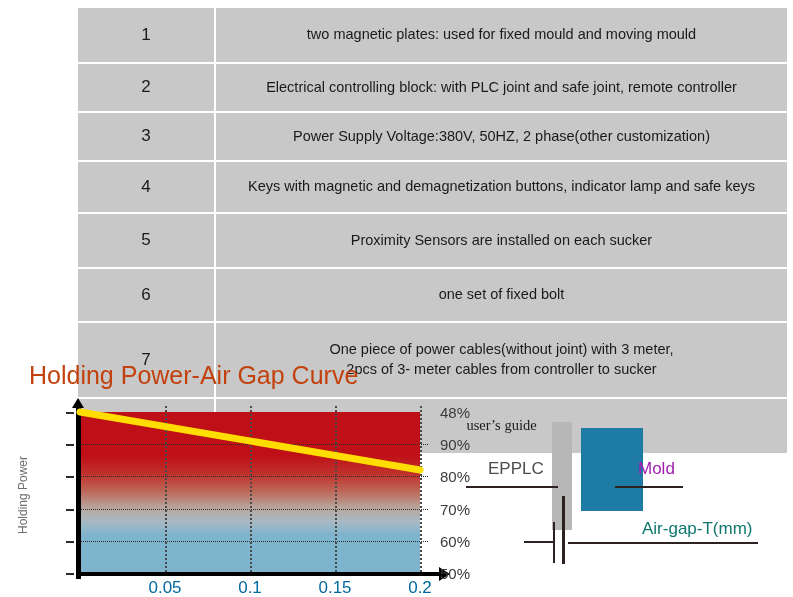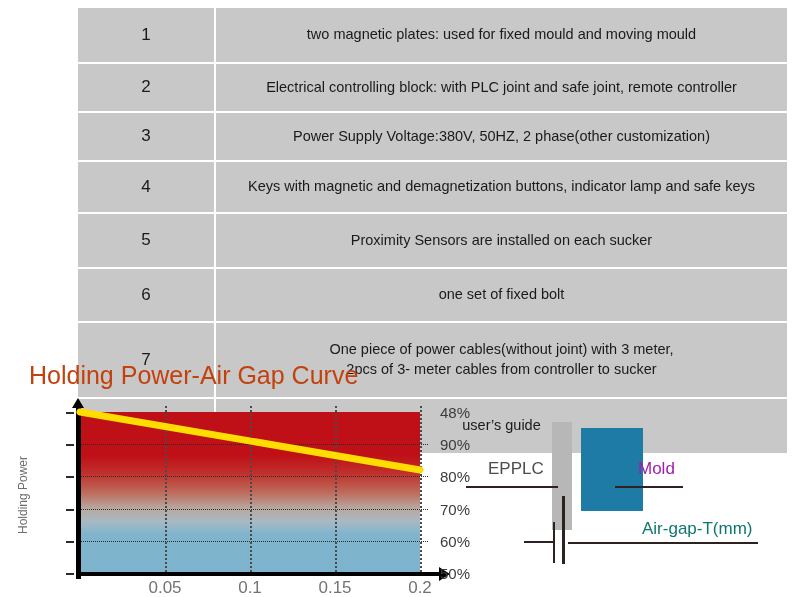--- a/index.html
+++ b/index.html
@@ -46,21 +46,21 @@
   #spec-table td.desc-cell {
     padding: 6px 19px;
   }
   #spec-table tr.r1 td { height: 42px; }
   #spec-table tr.r2 td { height: 35px; }
   #spec-table tr.r3 td { height: 35px; }
   #spec-table tr.r4 td { height: 38px; }
   #spec-table tr.r5 td { height: 41px; }
   #spec-table tr.r6 td { height: 40px; }
   #spec-table tr.r7 td { height: 62px; }
-  #spec-table tr.r8 td { height: 42px; }
+  #spec-table tr.r8 td { height: 42px; font-family: Liberation Serif, serif; }
 
   
   #chart-title {
     position: absolute;
     left: 29px;
     top: 361px;
     font-size: 25px;
     color: #c2410c;
     font-family: "Liberation Sans", sans-serif;
     letter-spacing: 0px;
@@ -160,21 +160,21 @@
     height: 0;
     border-top: 2px solid #2b2b2b;
   }
   .x-tick-label {
     position: absolute;
     top: 178px;
     width: 70px;
     margin-left: -35px;
     text-align: center;
     font-size: 17px;
-    color: #737373;
+    color: #0369a1;
     font-family: "Liberation Sans", sans-serif;
   }
 
   #y-axis-title {
     position: absolute;
     left: -27px;
     top: 88px;
     width: 100px;
     text-align: center;
     font-size: 12px;

